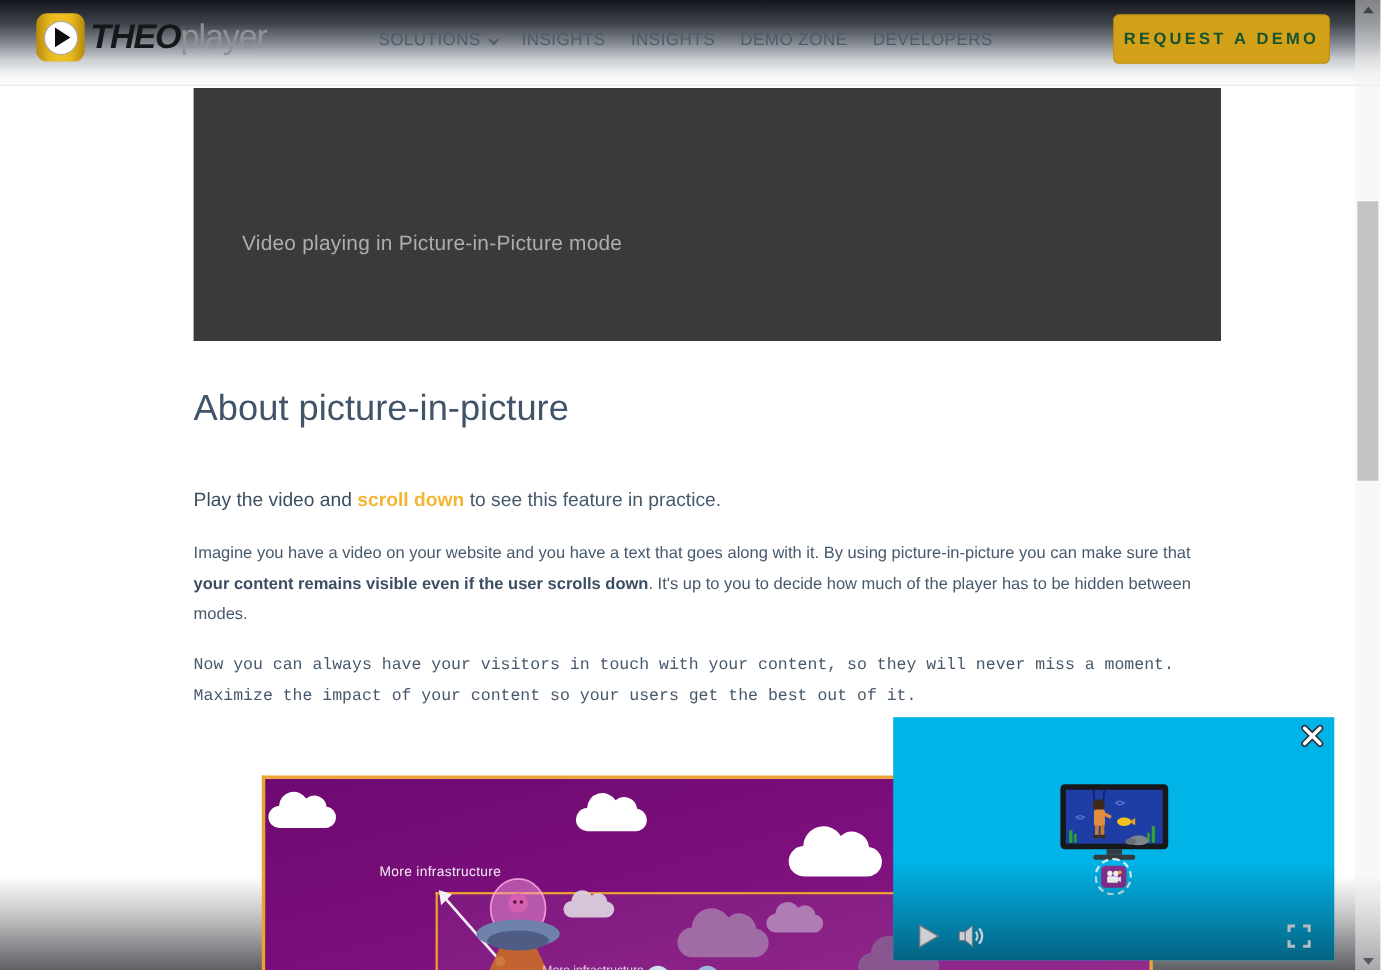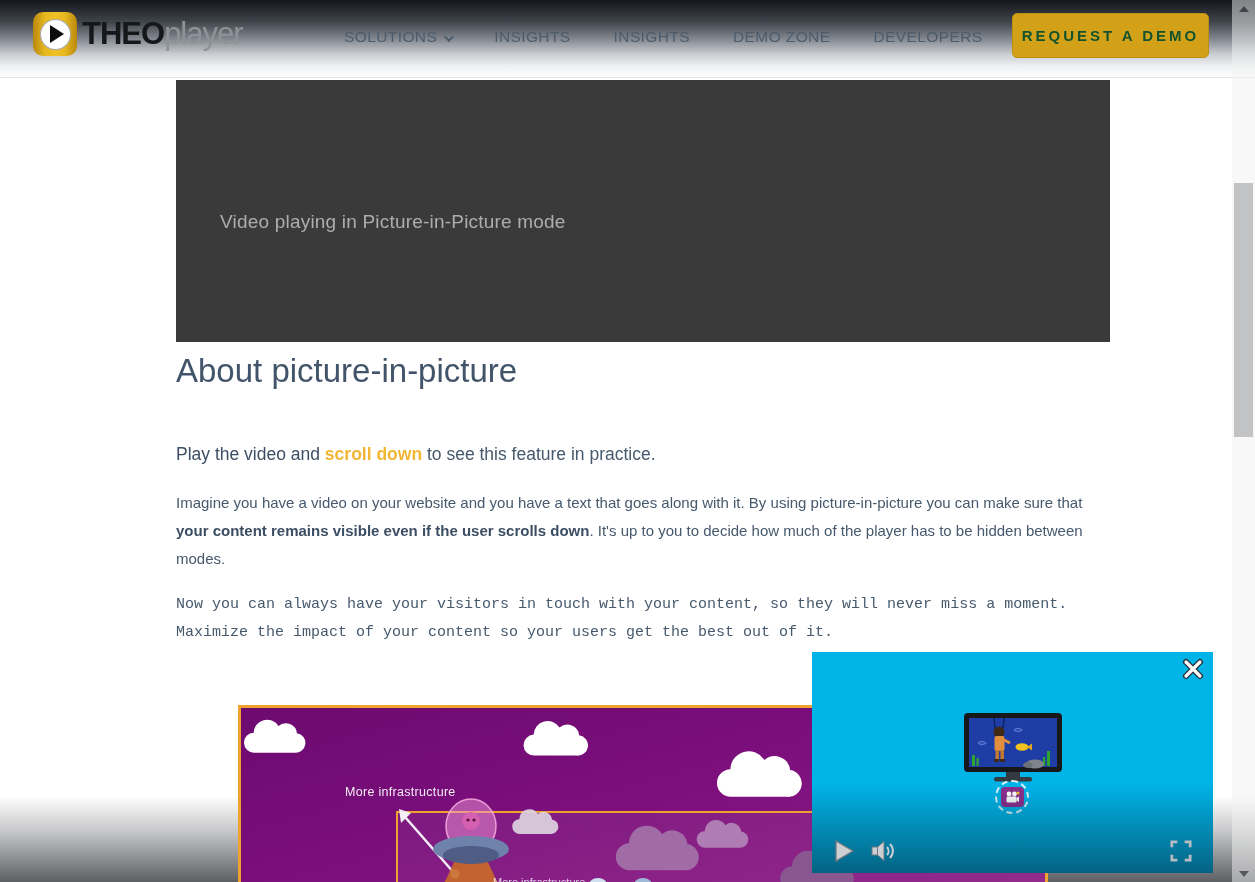--- a/index.html
+++ b/index.html
@@ -20,43 +20,43 @@
     width:44px; height:44px; border-radius:10px;
     background:linear-gradient(90deg,#b9880e 0%,#e7b91e 28%,#eec125 50%,#e7b91e 72%,#b9880e 100%);
     display:flex; align-items:center; justify-content:center;
   }
   .logo-circle{
     width:31px; height:31px; border-radius:50%; background:#ffffff;
     display:flex; align-items:center; justify-content:center; box-shadow:0 0 0 1px rgba(0,0,0,.35) inset;
   }
   .logo-tri{ width:0; height:0; border-left:14px solid #0d0d0d; border-top:9px solid transparent; border-bottom:9px solid transparent; margin-left:4px; }
   .logo-text{ margin-left:5px; font-size:31px; letter-spacing:-1px; line-height:44px; }
-  .logo-text .b{ font-weight:700; color:#15171a; }
+  .logo-text .b{ font-weight:700; color:#15171a;font-style:italic; }
   .logo-text .l{ font-weight:400; color:#8f9398; }
 
-  .main-nav{ position:absolute; left:344px; top:27px; display:flex; gap:43px; }
+  .main-nav{ position:absolute; left:344px; top:27px; display:flex; gap:23px; }
   .nav-item{
     font-size:15.5px; color:#4c5c6c; letter-spacing:.4px; line-height:20px; cursor:pointer; white-space:nowrap;
   }
   .chev{
     display:inline-block; width:7px; height:7px; margin-left:7px;
     border-right:2px solid #4c5c6c; border-bottom:2px solid #4c5c6c;
     transform:rotate(45deg) translateY(-2px);
   }
   .cta-btn{
     position:absolute; left:1012px; top:13px; width:197px; height:45px;
     background:#d2a118; border:1px solid #bd8f10; border-radius:5px;
     color:#14532d; font-size:15px; font-weight:600; letter-spacing:3px;
     display:flex; align-items:center; justify-content:center; cursor:pointer;
     font-family:"Liberation Sans", sans-serif;
   }
 
   
   .video-placeholder{
-    position:absolute; left:176px; top:80px; width:934px; height:262px; background:#3a3a3a; z-index:1;
+    position:absolute; left:176px; top:80px; width:934px; height:230px; background:#3a3a3a; z-index:1;
   }
   .video-placeholder span{
     position:absolute; left:44px; top:131px; color:#adadad; font-size:19px; letter-spacing:.2px;
   }
 
   
   .page-title{
     position:absolute; left:176px; top:352px; font-size:33px; font-weight:400; color:#42546a; z-index:1;
   }
   .intro-line{ position:absolute; left:176px; top:444px; font-size:17.5px; color:#46596d; z-index:1; }

